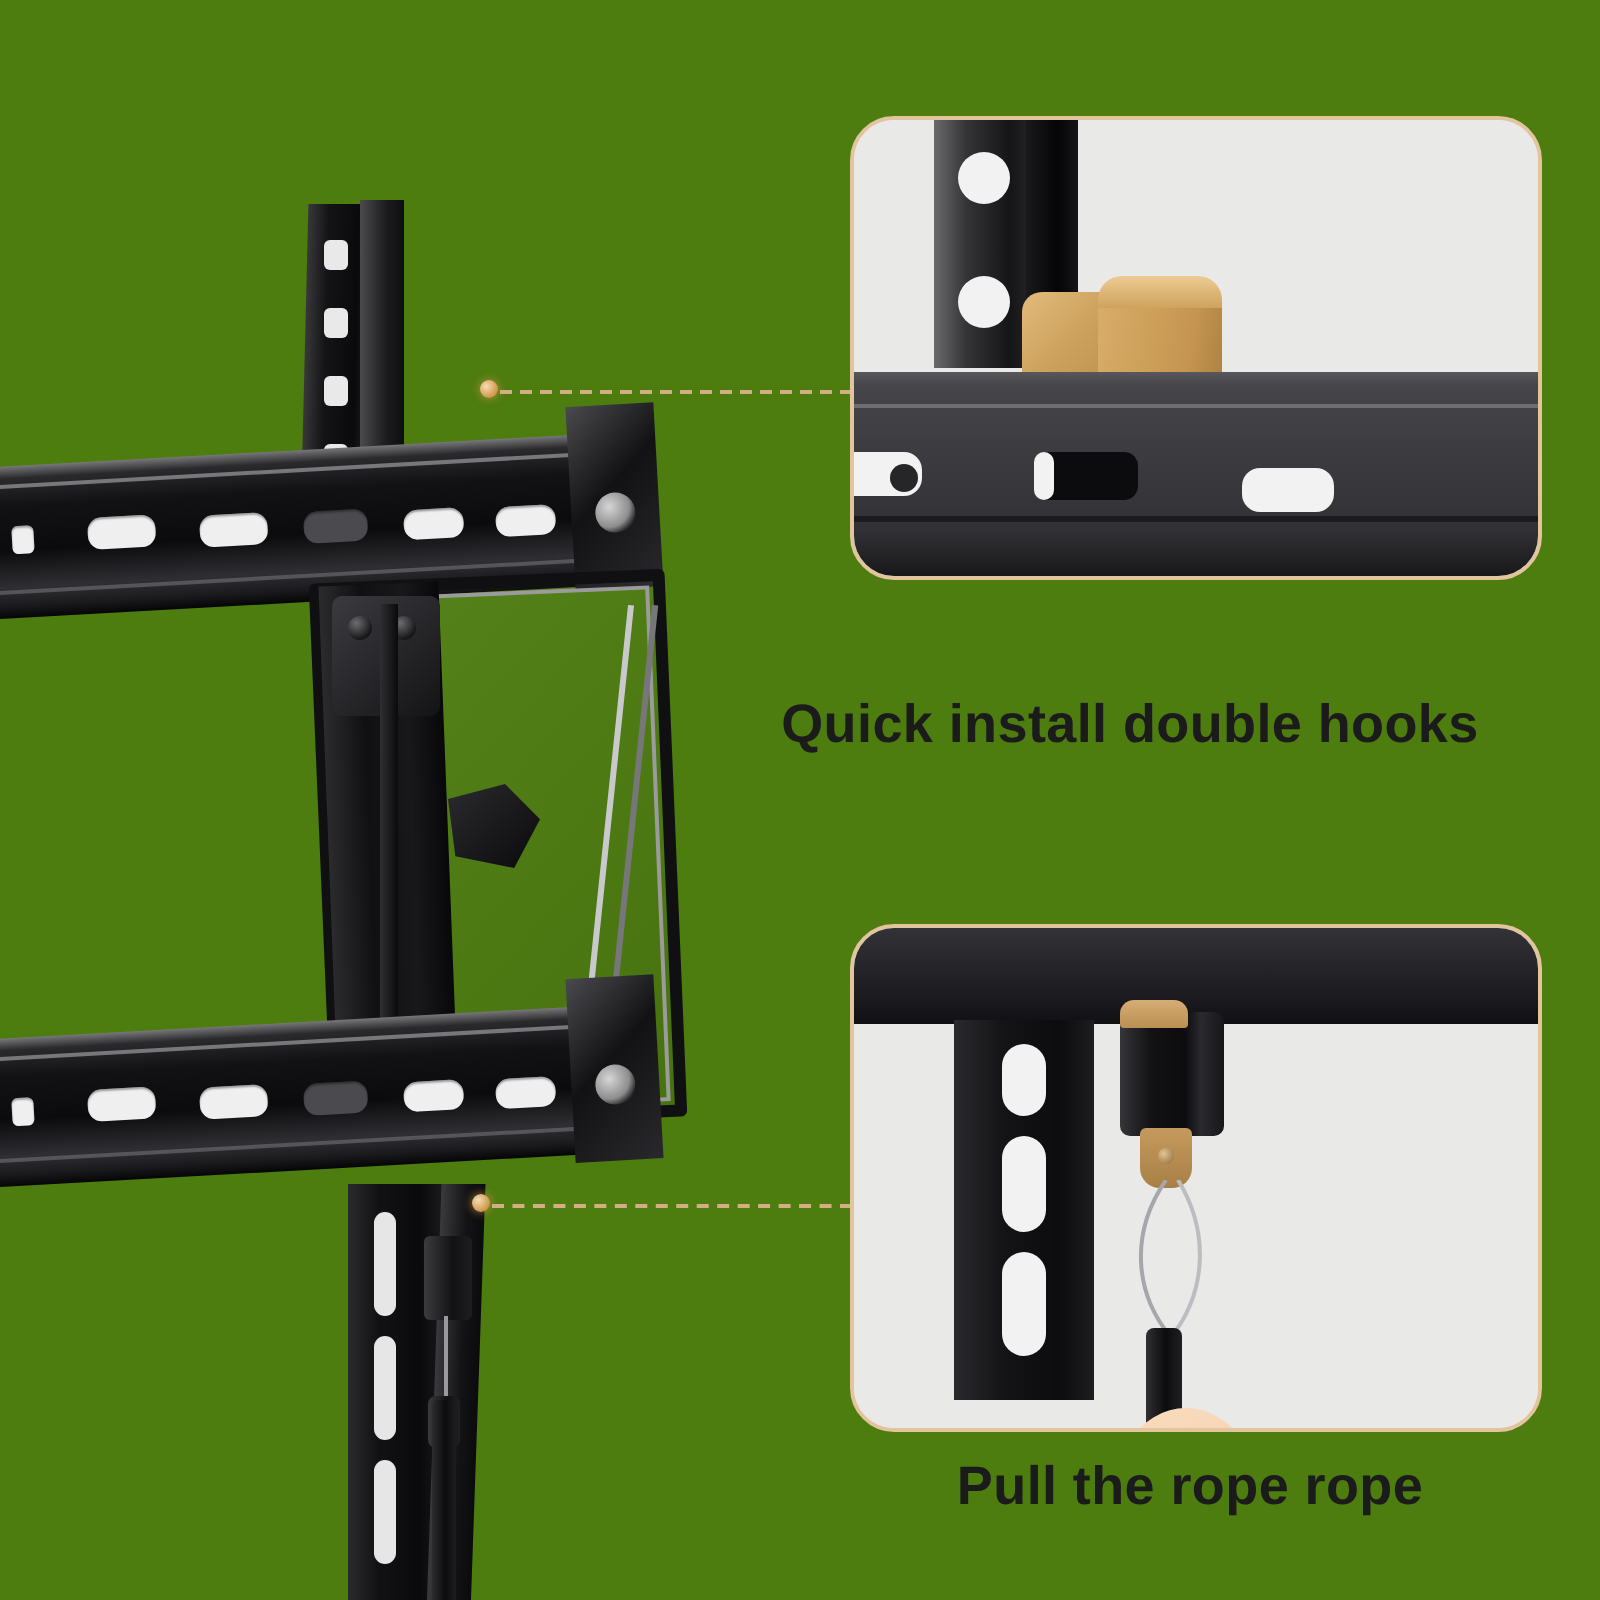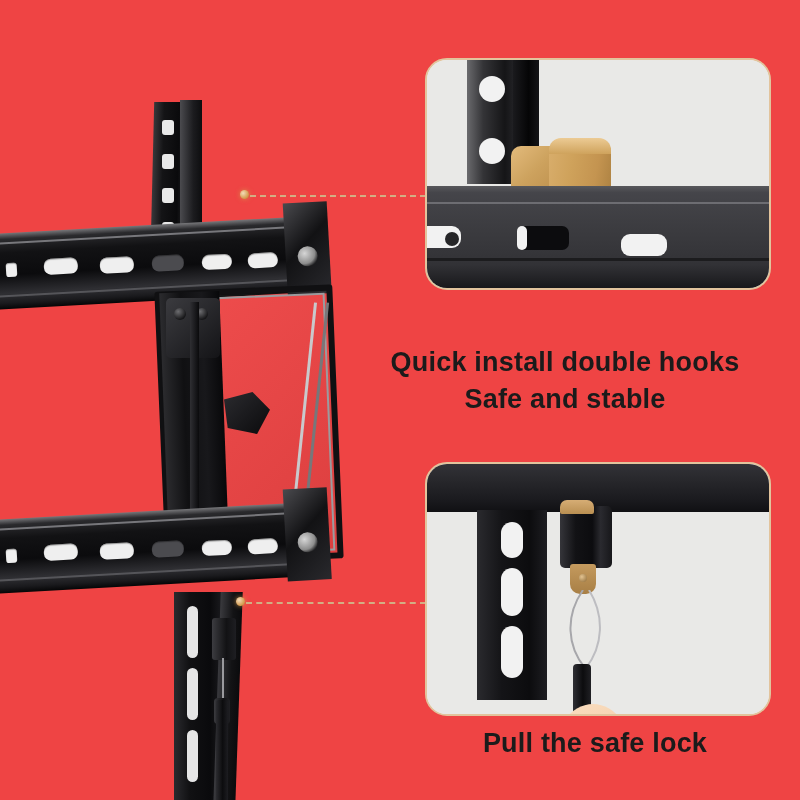--- a/index.html
+++ b/index.html
@@ -2,21 +2,21 @@
 <html><head>
 <meta charset="utf-8">
 <style>
   html,body{margin:0;padding:0;}
   body{
     width:800px;height:800px;
     background:#e1e1e1;
     font-family:"Liberation Sans", sans-serif;
     overflow:hidden;
   }
-  .stage{position:relative;width:800px;height:800px;background:#ef4444;overflow:hidden;}
+  .stage{position:relative;width:800px;height:800px;background:#4d7c0f;overflow:hidden;}
 
   
   .abs{position:absolute;}
   .slot{background:#efefef;border-radius:7px;box-shadow:inset 0 1px 1px rgba(0,0,0,.35);}
 
   
   .product{left:-16px;top:40px;width:420px;height:760px;}
 
   
   .vplate{left:168px;top:62px;width:46px;height:180px;
@@ -214,21 +214,20 @@
         <div class="abs b1-slot" style="left:-4px;top:40px;width:44px;height:22px"></div>
         <div class="abs" style="left:24px;top:46px;width:14px;height:14px;border-radius:50%;background:#262628"></div>
         <div class="abs b1-slot-dark" style="left:96px;top:40px;width:52px;height:24px"></div>
         <div class="abs" style="left:96px;top:40px;width:10px;height:24px;background:#f2f2f2;border-radius:5px"></div>
         <div class="abs b1-slot" style="left:200px;top:48px;width:46px;height:22px"></div>
       </div>
     </div>
   </div>
 
   <div class="abs caption" style="left:360px;top:345px;width:410px;font-size:27px;line-height:34px">Quick install double hooks</div>
-  <div class="abs caption" style="left:360px;top:382px;width:410px;font-size:27px;line-height:34px">Safe and stable</div>
 
   <div class="abs dot" style="left:236px;top:597px"></div>
   <div class="abs dash" style="left:246px;top:602px;width:180px"></div>
 
   <div class="abs callout" style="left:425px;top:462px;width:342px;height:250px">
     <div class="photo">
       <div class="abs b2-top"></div>
       <div class="abs b2-vert"></div>
       <div class="abs b2-slot" style="top:58px;height:36px"></div>
       <div class="abs b2-slot" style="top:104px;height:48px"></div>
@@ -247,15 +246,15 @@
 
       <div class="abs b2-tab"></div>
 
       <div class="abs finger" style="left:74px;top:250px;width:76px;height:90px;background:linear-gradient(160deg,#f6d4b4,#e8b791)"></div>
       <div class="abs finger" style="left:124px;top:240px;width:84px;height:100px;background:linear-gradient(160deg,#fadec0,#ecbe98)"></div>
       <div class="abs finger" style="left:186px;top:250px;width:86px;height:96px;background:linear-gradient(160deg,#f6d4b4,#e7b690)"></div>
 
     </div>
   </div>
 
-  <div class="abs caption" style="left:400px;top:726px;width:390px;font-size:27px;line-height:34px">Pull the safe lock</div>
+  <div class="abs caption" style="left:400px;top:726px;width:390px;font-size:27px;line-height:34px">Pull the rope rope</div>
 
 </div>
 
 </body></html>

